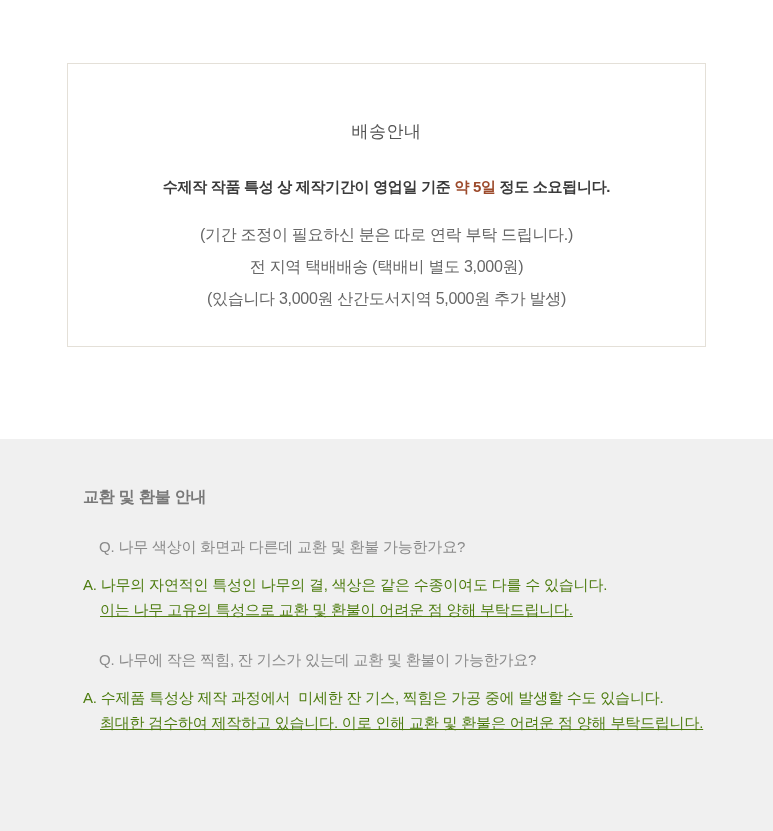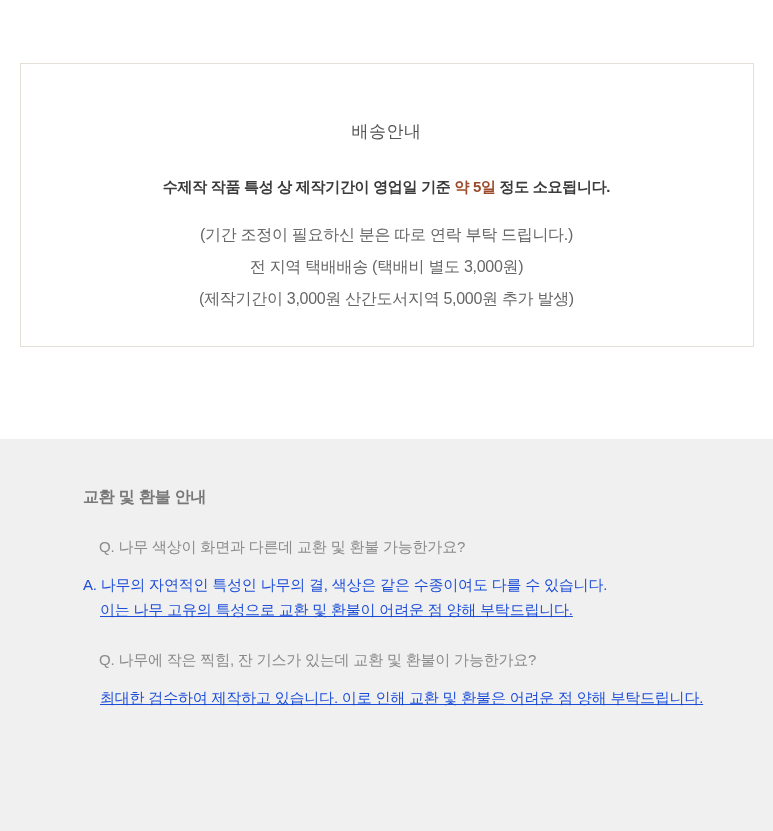--- a/index.html
+++ b/index.html
@@ -10,21 +10,21 @@
     width: 773px;
     height: 831px;
     background: #ffffff;
     font-family: "Liberation Sans", "DejaVu Sans", sans-serif;
     overflow: hidden;
   }
 
   
   .shipping-box {
     box-sizing: border-box;
-    width: 734px;
+    width: 639px;
     height: 284px;
     margin: 63px auto 0;
     border: 1px solid #e4e0d8;
     background: #ffffff;
     text-align: center;
     padding: 57px 12px 0;
   }
   .shipping-title {
     font-size: 17px;
     line-height: 22px;
@@ -75,50 +75,51 @@
     color: #8a8a8a;
     margin: 0 0 16px 16px;
     letter-spacing: -0.2px;
   }
   .faq-answer {
     margin: 0 0 29px 0;
   }
   .faq-answer-line {
     font-size: 15px;
     line-height: 25px;
-    color: #1d4ed8;
+    color: #4d7c0f;
     white-space: pre-wrap;
     letter-spacing: -0.2px;
   }
   .faq-answer-line.indented {
     padding-left: 17px;
     text-decoration: underline;
   }
 </style>
 </head>
 <body>
 
 <div class="shipping-box">
   <p class="shipping-title">배송안내</p>
   <p class="shipping-lead"><span>수제작 작품 특성 상 제작기간이 영업일 기준 </span><span class="highlight">약 5일</span><span> 정도 소요됩니다.</span></p>
   <p class="shipping-line">(기간 조정이 필요하신 분은 따로 연락 부탁 드립니다.)</p>
   <p class="shipping-line">전 지역 택배배송 (택배비 별도 3,000원)</p>
-  <p class="shipping-line">(제작기간이 3,000원 산간도서지역 5,000원 추가 발생)</p>
+  <p class="shipping-line">(있습니다 3,000원 산간도서지역 5,000원 추가 발생)</p>
 </div>
 
 <div class="faq-section">
   <p class="faq-heading">교환 및 환불 안내</p>
 
   <div>
     <p class="faq-question">Q. 나무 색상이 화면과 다른데 교환 및 환불 가능한가요?</p>
     <div class="faq-answer">
       <div class="faq-answer-line">A. 나무의 자연적인 특성인 나무의 결, 색상은 같은 수종이여도 다를 수 있습니다.</div>
       <div class="faq-answer-line indented">이는 나무 고유의 특성으로 교환 및 환불이 어려운 점 양해 부탁드립니다.</div>
     </div>
   </div>
 
   <div>
     <p class="faq-question">Q. 나무에 작은 찍힘, 잔 기스가 있는데 교환 및 환불이 가능한가요?</p>
     <div class="faq-answer">
+      <div class="faq-answer-line">A. 수제품 특성상 제작 과정에서  미세한 잔 기스, 찍힘은 가공 중에 발생할 수도 있습니다.</div>
       <div class="faq-answer-line indented">최대한 검수하여 제작하고 있습니다. 이로 인해 교환 및 환불은 어려운 점 양해 부탁드립니다.</div>
     </div>
   </div>
 </div>
 
 </body></html>

